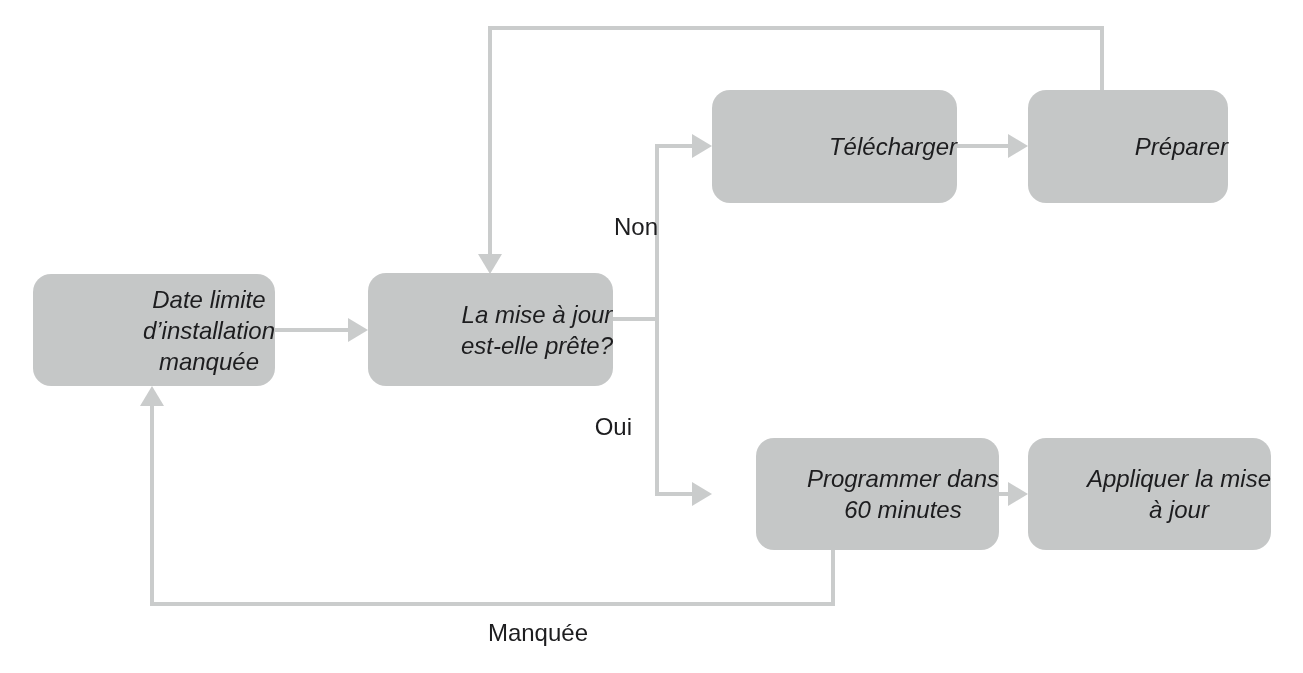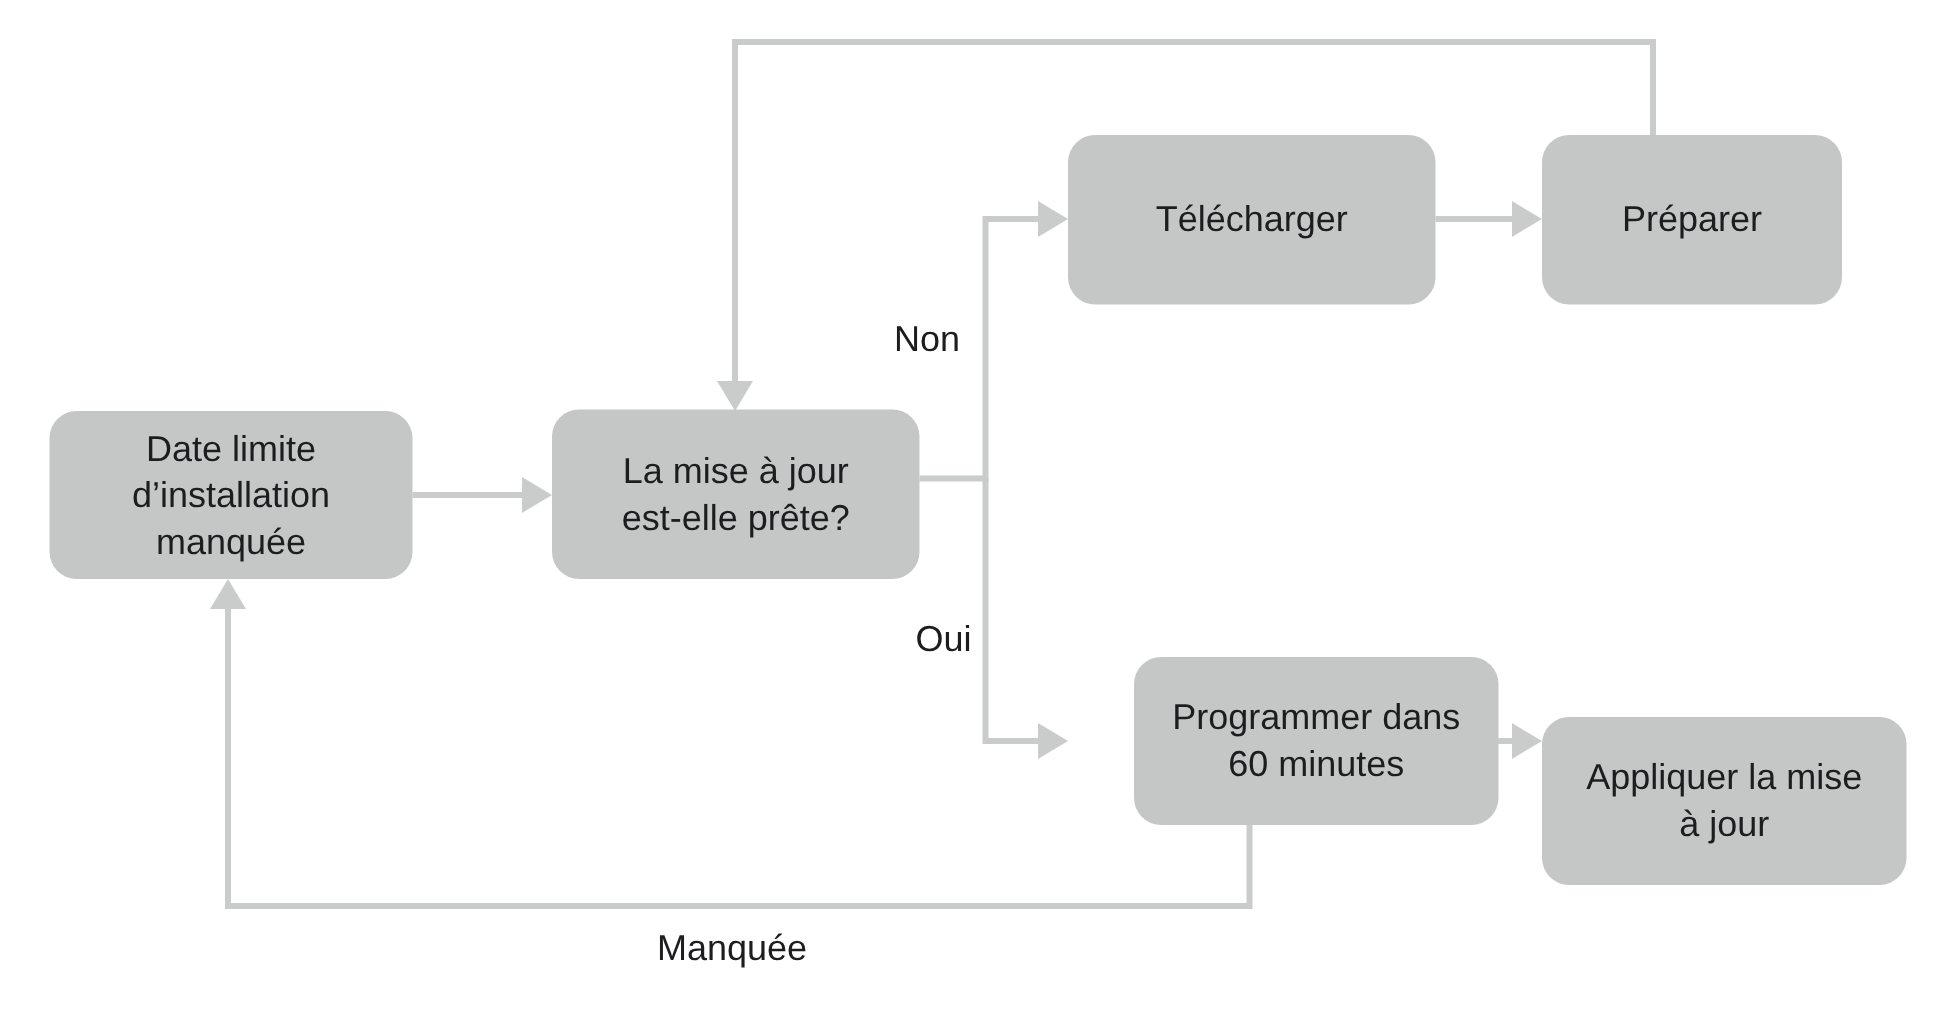--- a/index.html
+++ b/index.html
@@ -31,36 +31,37 @@
   .connector-layer polygon {
     fill: var(--connector, #cacccc);
     stroke: none;
   }
   .node {
     position: absolute;
     background: var(--node-fill, #c5c7c7);
     border-radius: 18px;
     display: flex;
     align-items: center;
-    justify-content: center;
+    justify-content: flex-end;
     text-align: center;
     color: var(--text-color, #1d1d1f);
     font-size: 24px;
     line-height: 31px;
+    font-style: italic;
   }
   .node span {
     white-space: pre-line;
     display: block;
   }
   .edge-label {
     position: absolute;
     color: var(--text-color, #1d1d1f);
     font-size: 24px;
     line-height: 30px;
-    text-align: center;
+    text-align: right;
   }
 </style>
 </head>
 <body>
 
 <div class="canvas">
 
   <svg class="connector-layer" viewBox="0 0 1303 673">
 
     <polyline points="275,330 352,330"></polyline>
@@ -102,24 +103,24 @@
 
   <div class="node" style="left:1028px; top:90px; width:200px; height:113px;">
     <span>Préparer</span>
   </div>
 
   <div class="node" style="left:712px; top:438px; width:243px; height:112px;margin-left:44px;">
     <span>Programmer dans
 60 minutes</span>
   </div>
 
-  <div class="node" style="left:1028px; top:438px; width:243px; height:112px;margin-top:40px;">
+  <div class="node" style="left:1028px; top:438px; width:243px; height:112px;">
     <span>Appliquer la mise
 à jour</span>
   </div>
 
   <div class="edge-label" style="left:578px; top:212px; width:80px;">Non</div>
 
-  <div class="edge-label" style="left:589px; top:412px; width:80px;">Oui</div>
+  <div class="edge-label" style="left:552px; top:412px; width:80px;">Oui</div>
 
   <div class="edge-label" style="left:388px; top:618px; width:200px;">Manquée</div>
 
 </div>
 
 </body></html>

